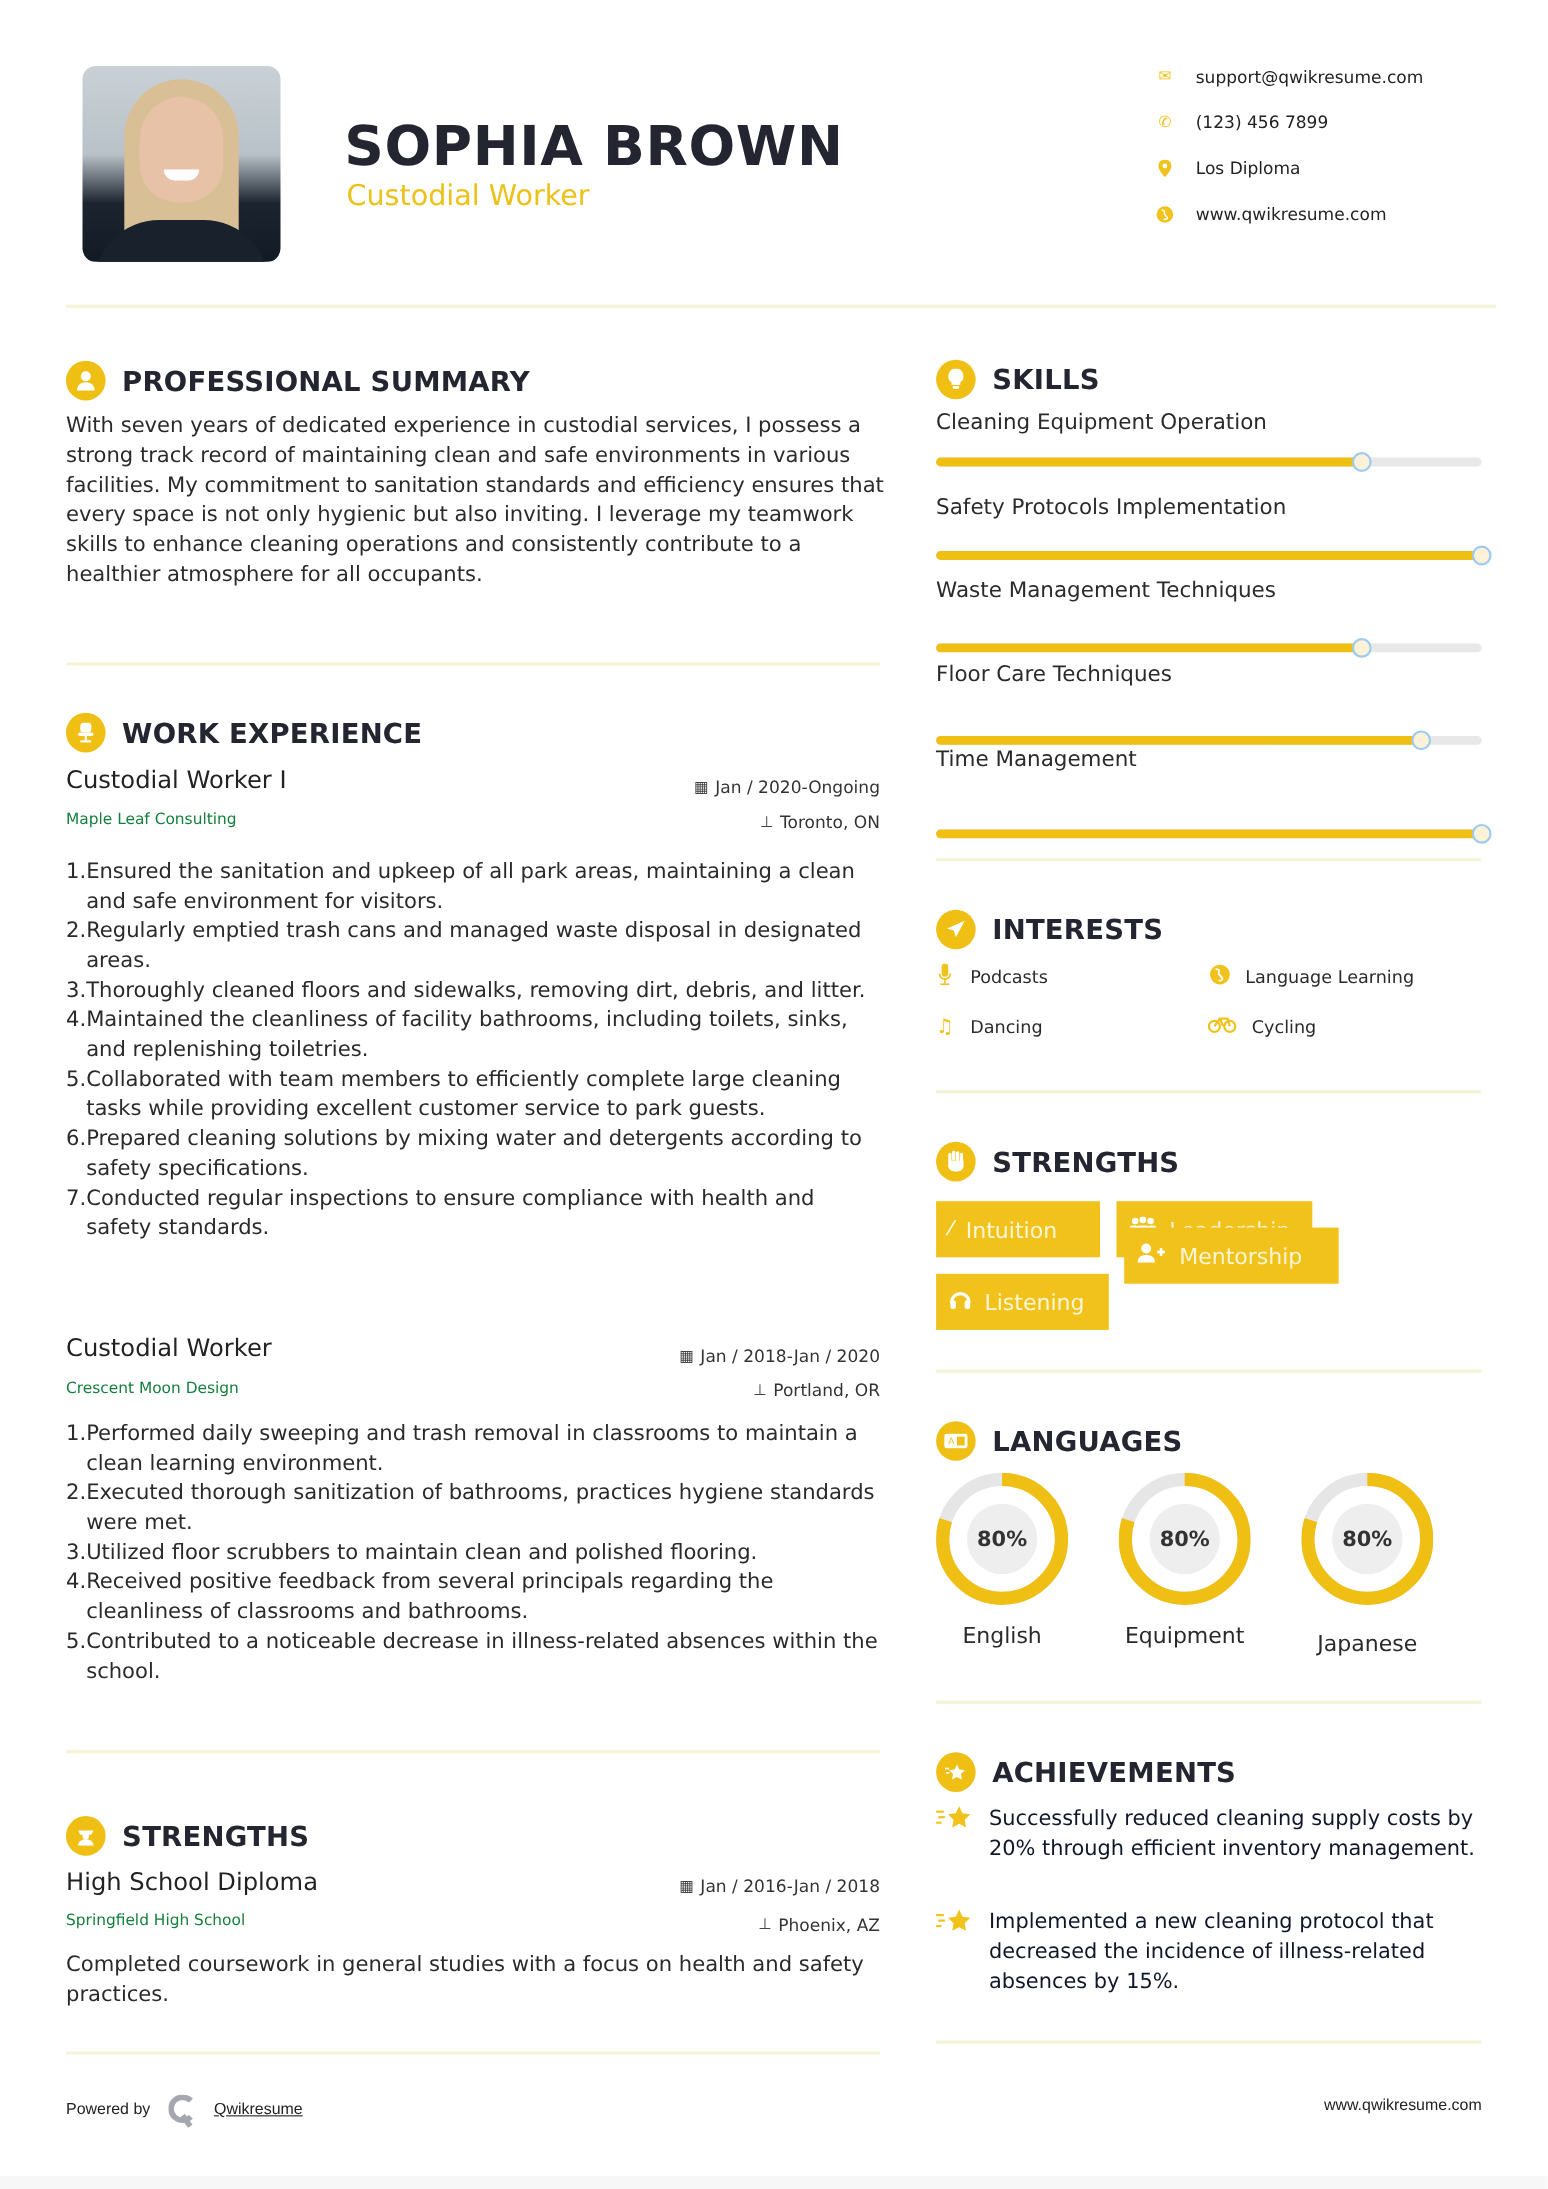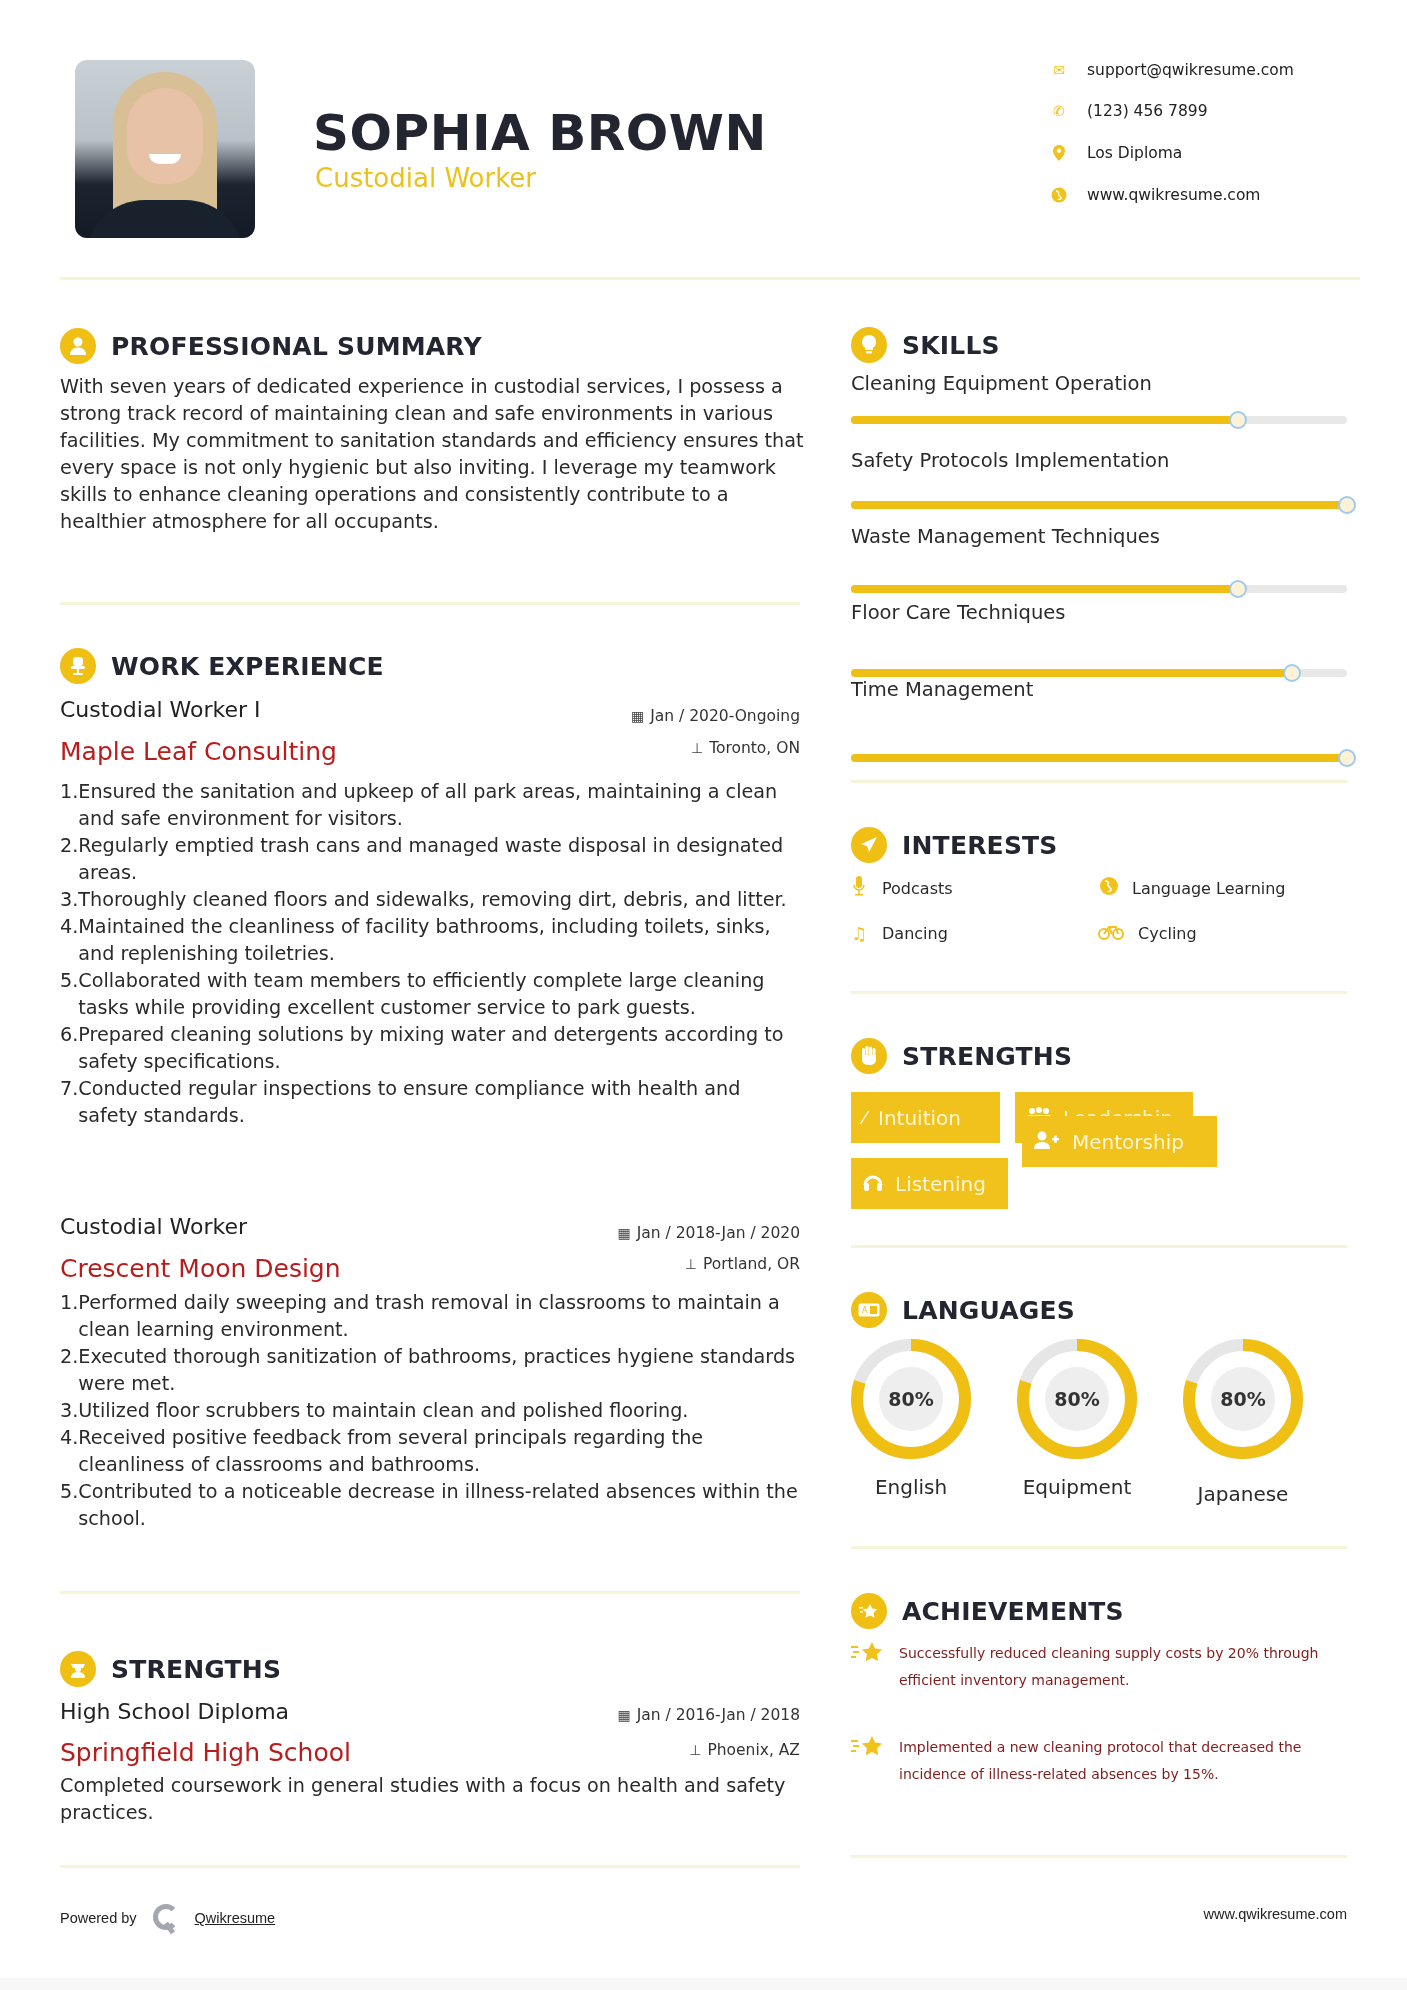--- a/index.html
+++ b/index.html
@@ -26,21 +26,21 @@
 
   
   .sec-head { display: flex; align-items: center; height: 40px; }
   .sec-icon { width: 36px; height: 36px; border-radius: 50%; background: #efbf14; display: flex; align-items: center; justify-content: center; color: #fff; font-size: 18px; flex: 0 0 36px; }
   .sec-title { margin-left: 15px; font-weight: bold; font-size: 25px; color: #232630; letter-spacing: 0.2px; white-space: nowrap; }
 
   .body-text { font-size: 19.2px; line-height: 27px; color: #2a2a2a; }
 
   
   .job-title { font-size: 22px; color: #222; white-space: nowrap; }
-  .job-company { font-size: 25px; color: #b91c1c; white-space: nowrap; }
+  .job-company { font-size: 14px; color: #15803d; white-space: nowrap; }
   .job-meta { font-size: 15.5px; color: #333; white-space: nowrap; text-align: right; display: flex; justify-content: flex-end; align-items: center; gap: 6px; }
   .meta-ic { color: #444; font-size: 14px; }
 
   ol.bul { list-style: none; }
   ol.bul li { display: flex; font-size: 19.2px; line-height: 27px; color: #2a2a2a; }
   ol.bul li .n { flex: 0 0 18px; }
   ol.bul li .t { flex: 1; }
 
   
   .skill-label { font-size: 19.5px; color: #2a2a2a; white-space: nowrap; }
@@ -58,21 +58,21 @@
   .chip .cic { margin-right: 12px; font-size: 18px; color: #fff; }
 
   
   .donut { position: absolute; width: 120px; height: 120px; }
   .donut .inner { position: absolute; left: 28px; top: 28px; width: 64px; height: 64px; border-radius: 50%; background: #eeeeee; display: flex; align-items: center; justify-content: center; font-weight: bold; font-size: 19px; color: #333; }
   .lang-name { position: absolute; width: 160px; text-align: center; font-size: 20px; color: #2a2a2a; }
 
   
   .ach { position: absolute; left: 851px; width: 520px; display: flex; }
   .ach .ai { flex: 0 0 48px; color: #f1c21b; font-size: 22px; }
-  .ach .at { flex: 1; font-size: 14px; line-height: 27px; color: #7f1d1d; }
+  .ach .at { flex: 1; font-size: 19px; line-height: 27px; color: #0f172a; }
 
   
   .foot-left { left: 60px; top: 1904px; display: flex; align-items: center; font-family: "Liberation Sans", sans-serif; font-size: 14.5px; color: #222; }
   .qlogo { margin: 0 16px 0 16px; width: 26px; height: 28px; position: relative; }
   .qlogo .ring { position: absolute; left: 0; top: 0; width: 26px; height: 26px; border-radius: 50%; border: 5px solid #a4a6b0; border-right-color: transparent; }
   .qlogo .tail { position: absolute; left: 14px; top: 18px; width: 5px; height: 12px; background: #a4a6b0; transform: rotate(-35deg); }
   .qlink { text-decoration: underline; color: #222; }
   .foot-right { right: 60px; top: 1906px; font-family: "Liberation Sans", sans-serif; font-size: 14.5px; color: #222; }
   .bottom-strip { left: 0; top: 1978px; width: 1407px; height: 12px; background: #f7f7f7; }
 </style>

